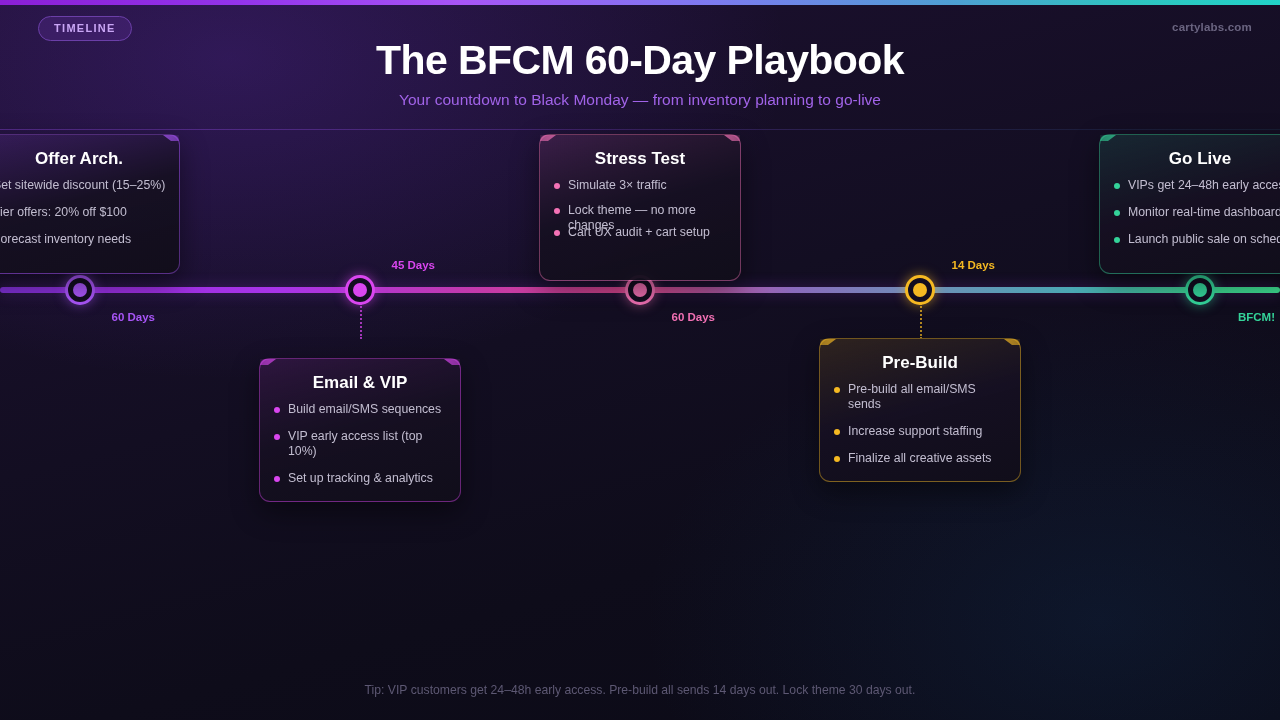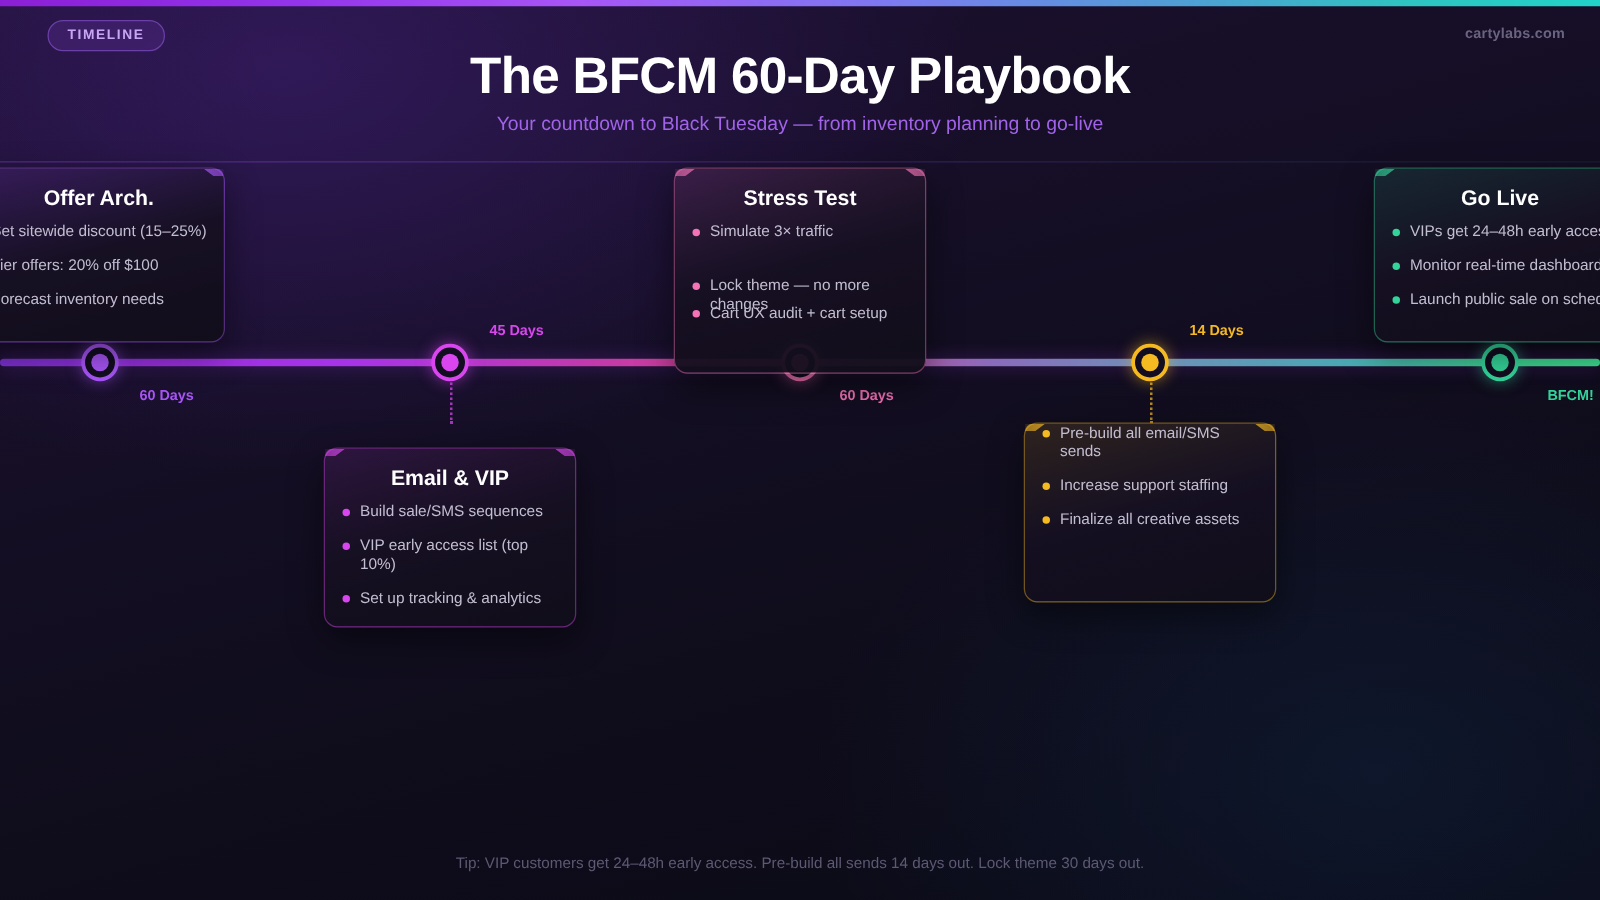--- a/index.html
+++ b/index.html
@@ -101,21 +101,21 @@
 </style>
 </head>
 <body>
 
 <div id="top-bar"></div>
 
 <div id="header">
   <div id="timeline-badge">TIMELINE</div>
   <div id="watermark">cartylabs.com</div>
   <div id="page-title">The BFCM 60-Day Playbook</div>
-  <div id="page-subtitle">Your countdown to Black Tuesday — from inventory planning to go-live</div>
+  <div id="page-subtitle">Your countdown to Black Monday — from inventory planning to go-live</div>
   <div id="header-divider"></div>
 </div>
 
 <div id="rail"></div>
 
 <div id="markers-layer">
     <div class="marker" style="left: 65px; border-color: rgb(168, 85, 247); box-shadow: rgba(168, 85, 247, 0.55) 0px 0px 12px;">
       <div class="dot" style="background: rgb(168, 85, 247);"></div>
     </div>
     <div class="marker-label label-below" style="left: 80px; color: rgb(168, 85, 247);">60 Days</div>
@@ -145,37 +145,38 @@
         <li style="padding-left: 2px; white-space: nowrap;"><span>Set sitewide discount (15–25%)</span></li>
         <li style="padding-left: 2px; white-space: nowrap;"><span>Tier offers: 20% off $100</span></li>
         <li style="padding-left: 2px; white-space: nowrap;"><span>Forecast inventory needs</span></li>
       </ul>
     </div>
     <div class="stem" style="left: 360px; top: 303px; height: 36px; border-left-color: rgb(217, 70, 239);"></div>
     <div class="card" style="left: 259px; top: 338px; border-color: rgba(217, 70, 239, 0.42); background: linear-gradient(165deg, rgba(217, 70, 239, 0.13) 0%, rgba(22, 16, 34, 0.94) 48%, rgba(17, 14, 26, 0.97) 100%); min-height: 144px; margin-top: 20px;">
       <div class="card-accent" style="background: linear-gradient(90deg, rgba(217, 70, 239, 0.55) 0%, rgb(217, 70, 239) 22%, rgb(217, 70, 239) 78%, rgba(217, 70, 239, 0.55) 100%); box-shadow: rgba(217, 70, 239, 0.6) 0px 0px 10px;"></div>
       <div class="card-title">Email &amp; VIP</div>
       <ul class="card-list">
-        <li><span class="bullet" style="background: rgb(217, 70, 239);"></span><span>Build sale/SMS sequences</span></li>
+        <li><span class="bullet" style="background: rgb(217, 70, 239);"></span><span>Build email/SMS sequences</span></li>
         <li><span class="bullet" style="background: rgb(217, 70, 239);"></span><span>VIP early access list (top 10%)</span></li>
         <li><span class="bullet" style="background: rgb(217, 70, 239);"></span><span>Set up tracking &amp; analytics</span></li>
       </ul>
     </div>
     <div class="card" style="left: 539px; top: 134px; border-color: rgba(244, 114, 182, 0.42); background: linear-gradient(165deg, rgba(244, 114, 182, 0.13) 0%, rgba(22, 16, 34, 0.94) 48%, rgba(17, 14, 26, 0.97) 100%); min-height: 140px;">
       <div class="card-accent" style="background: linear-gradient(90deg, rgba(244, 114, 182, 0.55) 0%, rgb(244, 114, 182) 22%, rgb(244, 114, 182) 78%, rgba(244, 114, 182, 0.55) 100%); box-shadow: rgba(244, 114, 182, 0.6) 0px 0px 10px;"></div>
       <div class="card-title">Stress Test</div>
       <ul class="card-list">
-        <li style="margin-bottom: 28px;"><span class="bullet" style="background: rgb(244, 114, 182);"></span><span>Simulate 3× traffic</span></li>
+        <li style="margin-bottom: 10px;"><span class="bullet" style="background: rgb(244, 114, 182);"></span><span>Simulate 3× traffic</span></li>
         <li style="margin-bottom: -8px;"><span class="bullet" style="background: rgb(244, 114, 182);"></span><span>Lock theme — no more changes</span></li>
         <li style="margin-bottom: 26px;"><span class="bullet" style="background: rgb(244, 114, 182);"></span><span>Cart UX audit + cart setup</span></li>
       </ul>
     </div>
     <div class="stem" style="left: 920px; top: 303px; height: 36px; border-left-color: rgb(245, 185, 34);"></div>
     <div class="card" style="left: 819px; top: 338px; border-color: rgba(245, 185, 34, 0.42); background: linear-gradient(165deg, rgba(245, 185, 34, 0.13) 0%, rgba(22, 16, 34, 0.94) 48%, rgba(17, 14, 26, 0.97) 100%); min-height: 144px;">
       <div class="card-accent" style="background: linear-gradient(90deg, rgba(245, 185, 34, 0.55) 0%, rgb(245, 185, 34) 22%, rgb(245, 185, 34) 78%, rgba(245, 185, 34, 0.55) 100%); box-shadow: rgba(245, 185, 34, 0.6) 0px 0px 10px;"></div>
+      <div class="card-title">Pre-Build</div>
       <ul class="card-list">
         <li><span class="bullet" style="background: rgb(245, 185, 34);"></span><span>Pre-build all email/SMS sends</span></li>
         <li><span class="bullet" style="background: rgb(245, 185, 34);"></span><span>Increase support staffing</span></li>
         <li><span class="bullet" style="background: rgb(245, 185, 34);"></span><span>Finalize all creative assets</span></li>
       </ul>
     </div>
     <div class="card" style="left: 1099px; top: 134px; border-color: rgba(52, 211, 153, 0.42); background: linear-gradient(165deg, rgba(52, 211, 153, 0.13) 0%, rgba(22, 16, 34, 0.94) 48%, rgba(17, 14, 26, 0.97) 100%); min-height: 140px;">
       <div class="card-accent" style="background: linear-gradient(90deg, rgba(52, 211, 153, 0.55) 0%, rgb(52, 211, 153) 22%, rgb(52, 211, 153) 78%, rgba(52, 211, 153, 0.55) 100%); box-shadow: rgba(52, 211, 153, 0.6) 0px 0px 10px;"></div>
       <div class="card-title">Go Live</div>
       <ul class="card-list">

